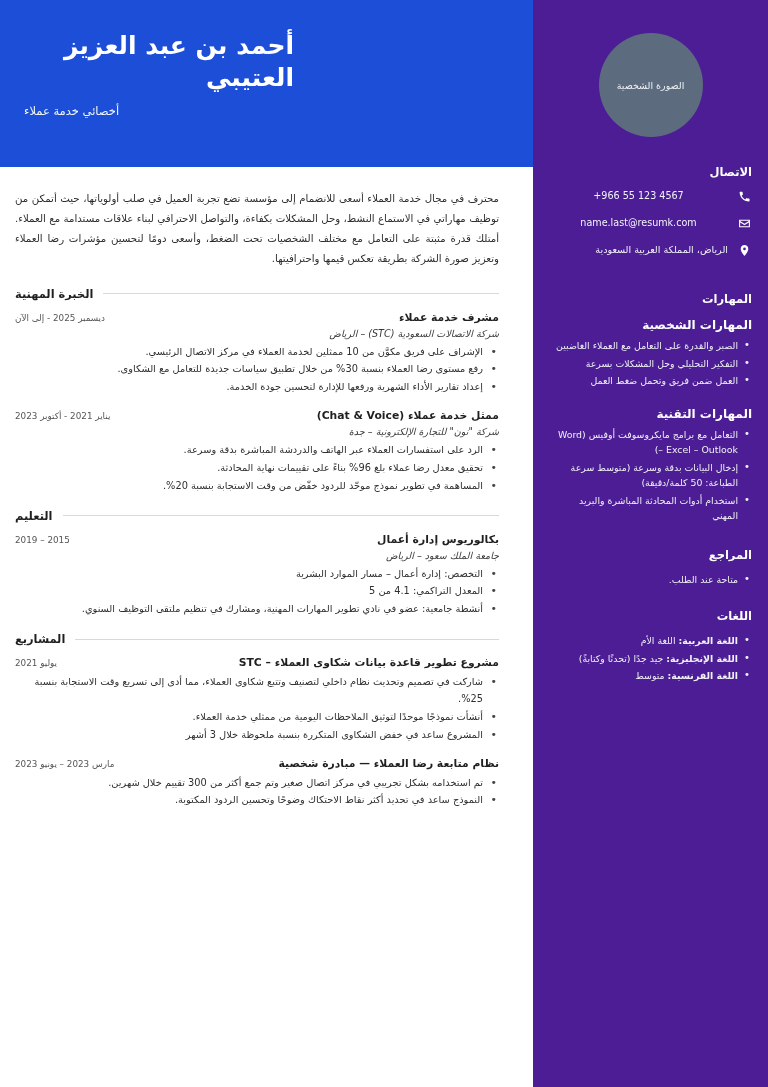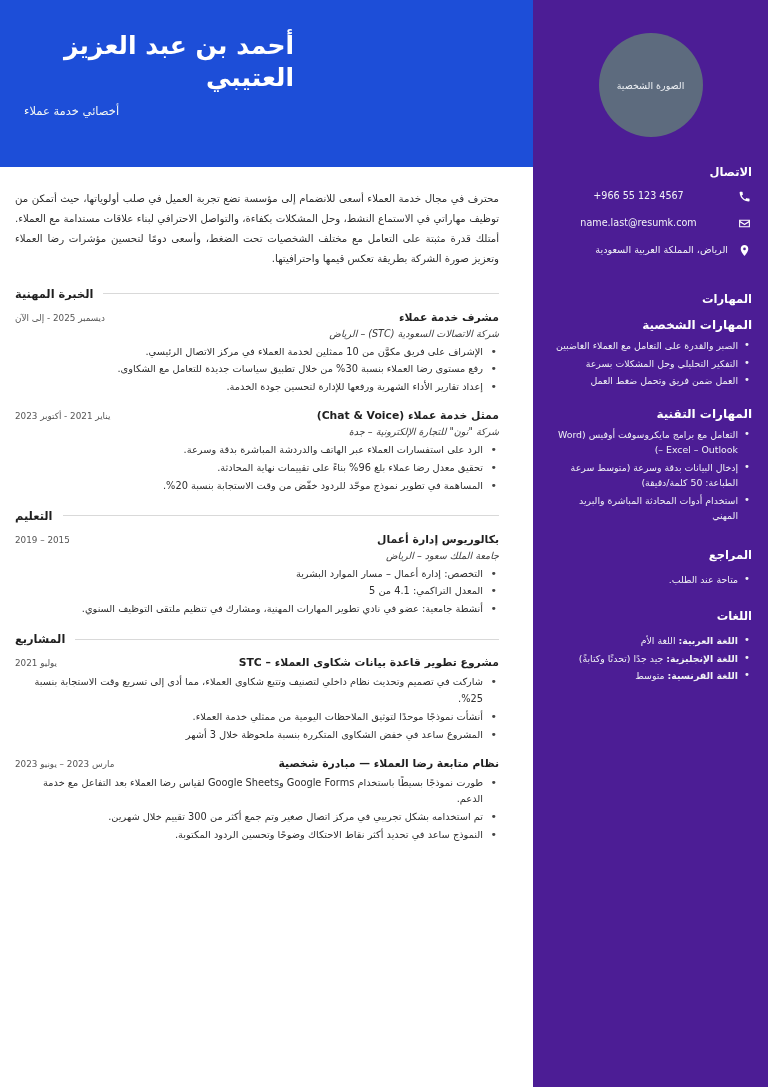--- a/index.html
+++ b/index.html
@@ -402,21 +402,20 @@
             <li>المشروع ساعد في خفض الشكاوى المتكررة بنسبة ملحوظة خلال 3 أشهر</li>
           </ul>
         </div>
 
         <div class="entry">
           <div class="entry-top">
             <span class="entry-title">نظام متابعة رضا العملاء — مبادرة شخصية</span>
             <span class="entry-date">مارس 2023 – يونيو 2023</span>
           </div>
           <ul class="bullets">
-            <li>طورت نموذجًا بسيطًا باستخدام Google Forms وGoogle Sheets لقياس رضا العملاء بعد التفاعل مع خدمة الدعم.</li>
             <li>تم استخدامه بشكل تجريبي في مركز اتصال صغير وتم جمع أكثر من 300 تقييم خلال شهرين.</li>
             <li>النموذج ساعد في تحديد أكثر نقاط الاحتكاك وضوحًا وتحسين الردود المكتوبة.</li>
           </ul>
         </div>
       </section>
 
     </div>
   </main>
 </div>
 

